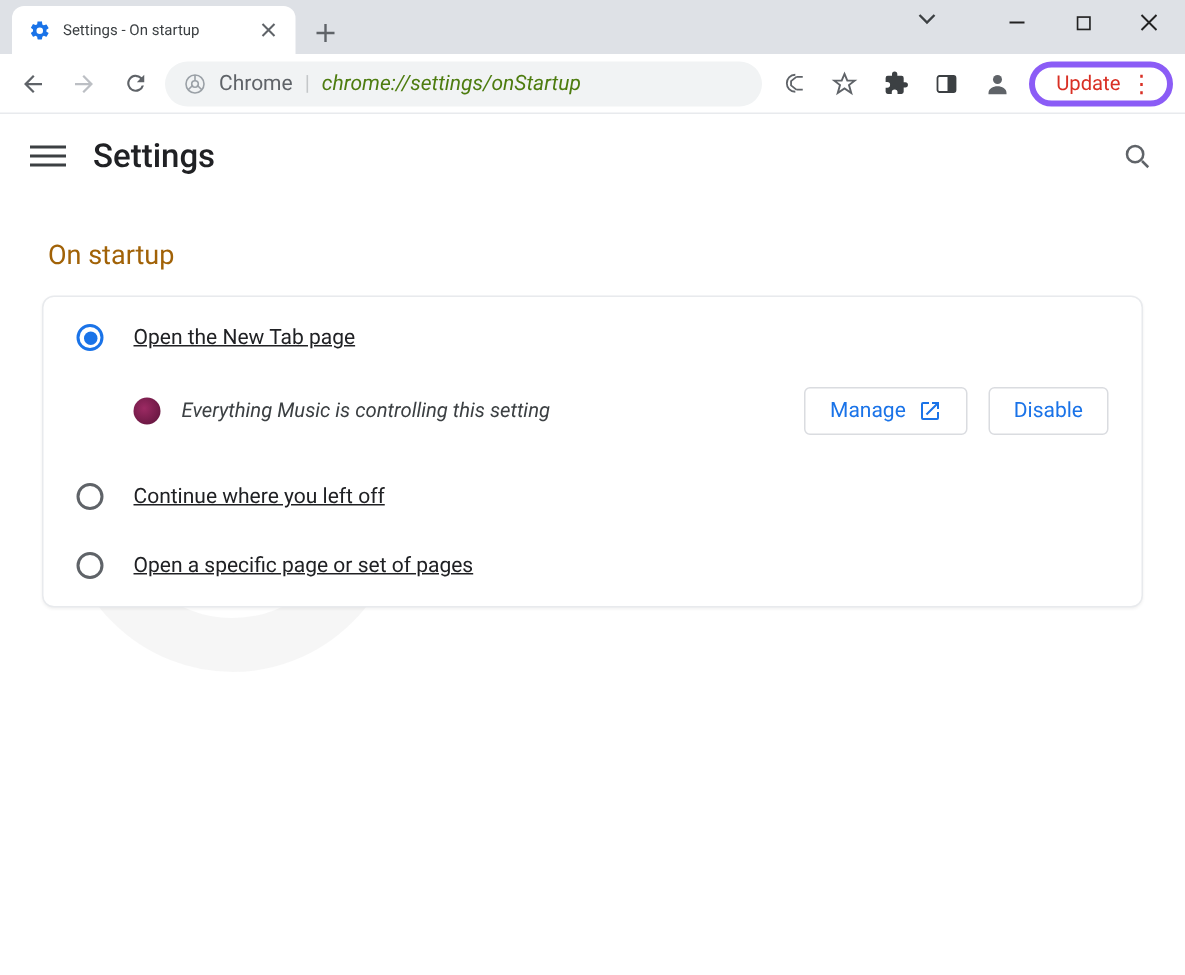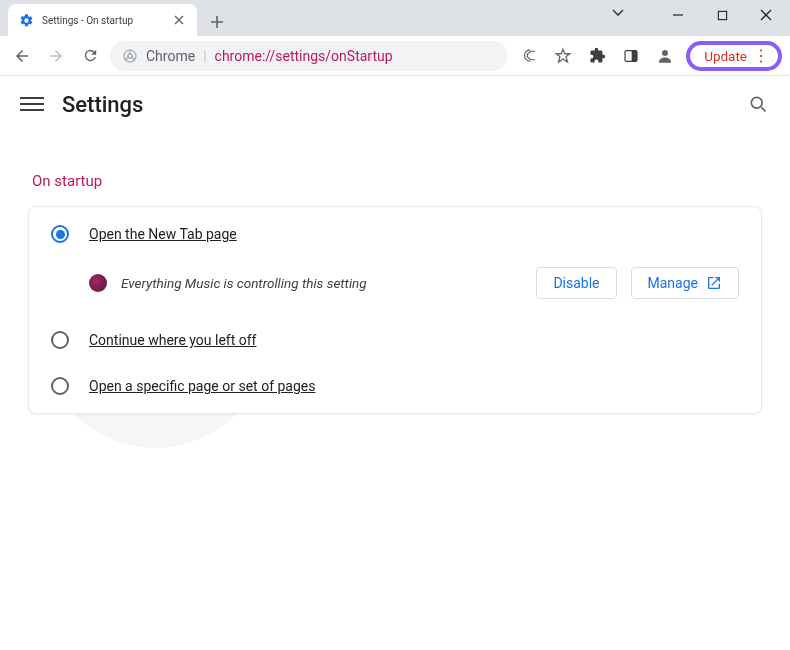--- a/index.html
+++ b/index.html
@@ -18,34 +18,34 @@
 .wincontrols { position: absolute; right: 4px; top: 0; display: flex; gap: 4px; height: 30px; align-items: center; }
 .wincontrols > div { width: 40px; height: 28px; display: flex; align-items: center; justify-content: center; color: #222; }
 .winchevron { position: absolute; right: 165px; top: 4px; }
 
 .addrbar { height: 40px; background: #fff; border-bottom: 1px solid #e8eaed; display: flex; align-items: center; padding: 0 8px; gap: 6px; position: relative; z-index: 2; }
 .navbtn { width: 28px; height: 28px; display: flex; align-items: center; justify-content: center; color: #5f6368; border-radius: 50%; }
 .navbtn.disabled { color: #bcbfc4; }
 .omnibox { flex: 1; height: 30px; background: #f1f3f4; border-radius: 15px; display: flex; align-items: center; padding: 0 12px; gap: 8px; font-size: 14px; color: #5f6368; }
 .omnibox .chromelabel { color: #5f6368; text-align: center; }
 .omnibox .sep { color: #c4c7c9; }
-.omnibox .url { color: #be185d; }
+.omnibox .url { color: #4d7c0f; font-style: italic; }
 .addricons { display: flex; gap: 4px; align-items: center; }
 .addricons > div { width: 30px; height: 30px; display: flex; align-items: center; justify-content: center; color: #5f6368; }
 .update-pill { border: 4px solid #8b5cf6; color: #d93025; border-radius: 16px; height: 30px; display: flex; align-items: center; padding: 0 10px 0 14px; gap: 6px; font-size: 13.5px; }
 .update-pill .dots { letter-spacing: -1px; font-size: 16px; line-height: 1; }
 
 .appbar { height: 56px; display: flex; align-items: center; padding: 0 20px; gap: 18px; position: relative; z-index: 2; }
 .menubtn { width: 24px; height: 24px; display: flex; flex-direction: column; justify-content: center; gap: 4px; }
 .menubtn span { height: 2px; background: #3c4043; }
 .apptitle { font-size: 22px; font-weight: 500; color: #202124; text-align: center; }
 .searchbtn { margin-left: auto; width: 24px; height: 24px; display: flex; align-items: center; justify-content: center; color: #5f6368; }
 
 .content { padding: 12px 28px; position: relative; z-index: 2; }
-.section-label { font-size: 15px; color: #be185d; margin: 28px 0 16px 4px; }
+.section-label { font-size: 18px; color: #a16207; margin: 16px 0 16px 4px; }
 .card { background: #fff; border: 1px solid #e8eaed; border-radius: 8px; padding: 4px 0; box-shadow: 0 1px 2px rgba(60,64,67,0.08); }
 .radio-row { display: flex; align-items: center; padding: 14px 22px; gap: 20px; font-size: 14px; color: #202124; text-decoration: underline; }
 .radio { width: 18px; height: 18px; border: 2px solid #5f6368; border-radius: 50%; flex-shrink: 0; display: flex; align-items: center; justify-content: center; }
 .radio.selected { border-color: #1a73e8; }
 .radio.selected::after { content: ''; width: 9px; height: 9px; background: #1a73e8; border-radius: 50%; }
 .control-row { display: flex; align-items: center; padding: 10px 22px 18px 60px; gap: 14px; font-size: 13.5px; color: #3c4043; }
 .ext-icon { width: 18px; height: 18px; border-radius: 50%; background: radial-gradient(circle at 40% 40%, #9c2a63, #5a1238); flex-shrink: 0; }
 .control-row .msg { flex: 1; font-style: italic; }
 .outline-btn { border: 1px solid #dadce0; background: #fff; color: #1a73e8; border-radius: 4px; padding: 7px 16px; font-size: 14px; display: flex; align-items: center; gap: 8px; cursor: pointer; }
 </style>
@@ -189,28 +189,28 @@
   <div class="section-label">On startup</div>
   <div class="card">
     <div class="radio-row">
       <div class="radio selected"></div>
       <span>Open the New Tab page</span>
     </div>
     <div class="control-row">
       <div class="ext-icon"></div>
       <span class="msg">Everything Music is controlling this setting</span>
       <button class="outline-btn">
-        <span>Disable</span>
-      </button>
-      <button class="outline-btn">
         <span>Manage</span>
         <svg width="16" height="16" viewBox="0 0 24 24">
             <path fill="#1a73e8" d="M14 3v2h3.59L7.76 14.83l1.41 1.41L19 6.41V10h2V3zM19 19H5V5h6V3H5a2 2 0 0 0-2 2v14a2 2 0 0 0 2 2h14a2 2 0 0 0 2-2v-6h-2z"></path>
           </svg>
       </button>
+      <button class="outline-btn">
+        <span>Disable</span>
+      </button>
     </div>
     <div class="radio-row">
       <div class="radio"></div>
       <span>Continue where you left off</span>
     </div>
     <div class="radio-row">
       <div class="radio"></div>
       <span>Open a specific page or set of pages</span>
     </div>
   </div>

